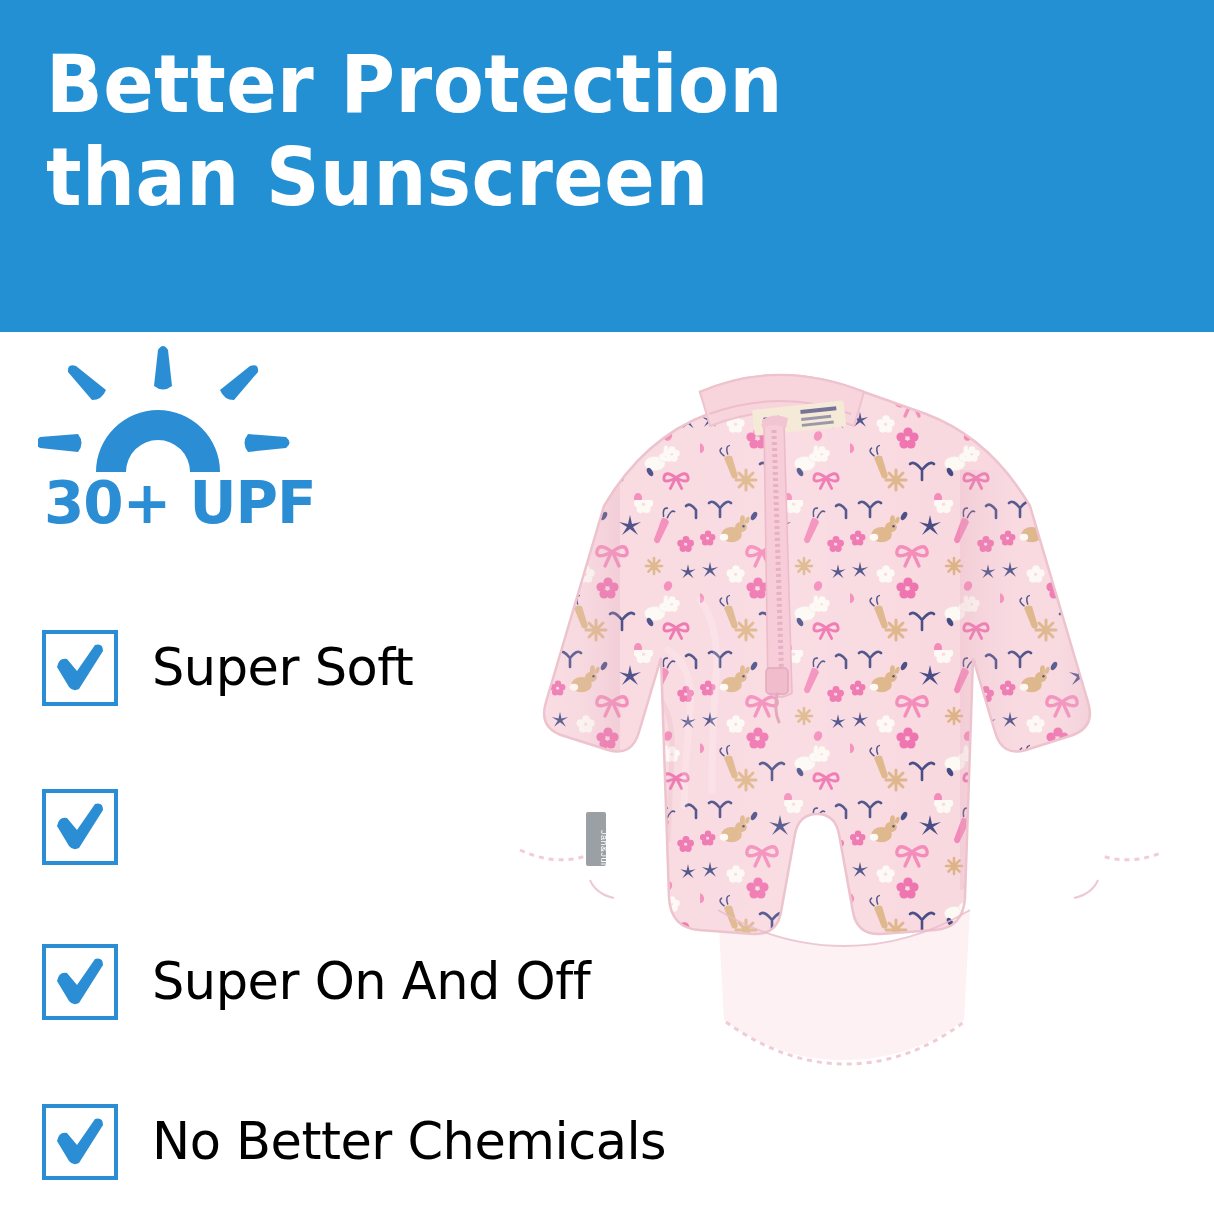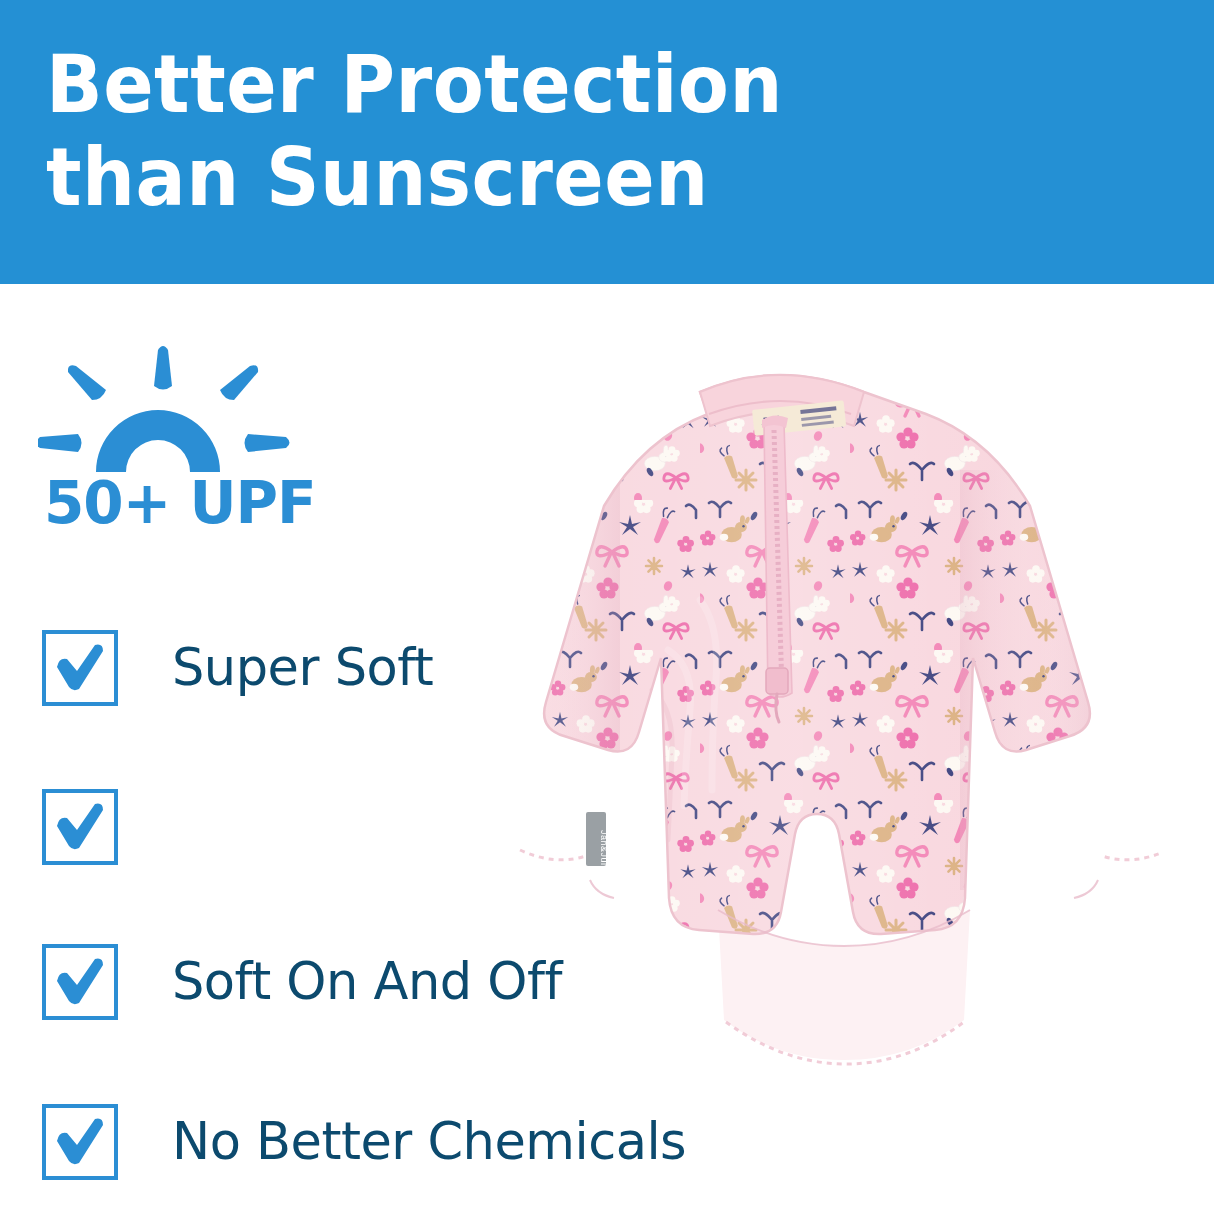--- a/index.html
+++ b/index.html
@@ -7,21 +7,21 @@
     width:1214px;height:1214px;
     background:#ffffff;
     font-family:"Liberation Sans", sans-serif;
     overflow:hidden;
     position:relative;
   }
   #page{position:absolute;inset:0;background:#fff;}
 
   
   #banner{
-    position:absolute;left:0;top:0;width:1214px;height:284px;
+    position:absolute;left:0;top:0;width:1214px;height:332px;
     background:#2490d4;
   }
   #banner-title{
     position:absolute;left:46px;top:38px;width:1060px;
     color:#ffffff;
     font-family:"DejaVu Sans", sans-serif;
     font-weight:700;
     font-size:80px;
     line-height:93px;
     letter-spacing:0.5px;
@@ -52,22 +52,22 @@
   .check-box{
     width:76px;height:76px;
     border:4px solid #2b8ed4;
     box-sizing:border-box;
     flex:0 0 auto;
     position:relative;
     background:#fff;
   }
   .check-box svg{position:absolute;left:5px;top:5px;}
   .check-label{
-    margin-left:54px;
-    color:#0c4a6e;
+    margin-left:34px;
+    color:#000000;
     font-family:"DejaVu Sans", sans-serif;
     font-weight:400;
     font-size:51px;
     line-height:56px;
     white-space:nowrap;
     letter-spacing:-0.5px;
   }
 
   
   #product{
@@ -96,21 +96,21 @@
 
           <path d="M30 28 q-1 -9 8 -6 l30 24 q-4 10 -14 10 Z" fill="#2b8ed4"></path>
 
           <path d="M220 28 q1 -9 -8 -6 l-30 24 q4 10 14 10 Z" fill="#2b8ed4"></path>
 
           <path d="M2 104 q-7 -5 0 -11 l38 -3 q7 9 0 18 Z" fill="#2b8ed4"></path>
 
           <path d="M248 104 q7 -5 0 -11 l-38 -3 q-7 9 0 18 Z" fill="#2b8ed4"></path>
         </svg>
       </div>
-      <div id="upf-text">50+ UPF</div>
+      <div id="upf-text">30+ UPF</div>
     </div>
 
     <div class="check-row" style="top:346px">
       <div class="check-box">
         <svg width="58" height="58" viewBox="0 0 58 58" xmlns="http://www.w3.org/2000/svg">
           <path d="M6 28 q2 -10 10 -8 l10 12 L44 6 q8 -2 8 6 L28 50 q-6 3 -10 -2 Z" fill="#2b8ed4"></path>
         </svg>
       </div>
       <div class="check-label">Super Soft</div>
     </div>
@@ -122,21 +122,21 @@
         </svg>
       </div>
     </div>
 
     <div class="check-row" style="top:660px">
       <div class="check-box">
         <svg width="58" height="58" viewBox="0 0 58 58" xmlns="http://www.w3.org/2000/svg">
           <path d="M6 28 q2 -10 10 -8 l10 12 L44 6 q8 -2 8 6 L28 50 q-6 3 -10 -2 Z" fill="#2b8ed4"></path>
         </svg>
       </div>
-      <div class="check-label">Soft On And Off</div>
+      <div class="check-label">Super On And Off</div>
     </div>
 
     <div class="check-row" style="top:820px">
       <div class="check-box">
         <svg width="58" height="58" viewBox="0 0 58 58" xmlns="http://www.w3.org/2000/svg">
           <path d="M6 28 q2 -10 10 -8 l10 12 L44 6 q8 -2 8 6 L28 50 q-6 3 -10 -2 Z" fill="#2b8ed4"></path>
         </svg>
       </div>
       <div class="check-label">No Better Chemicals</div>
     </div>

